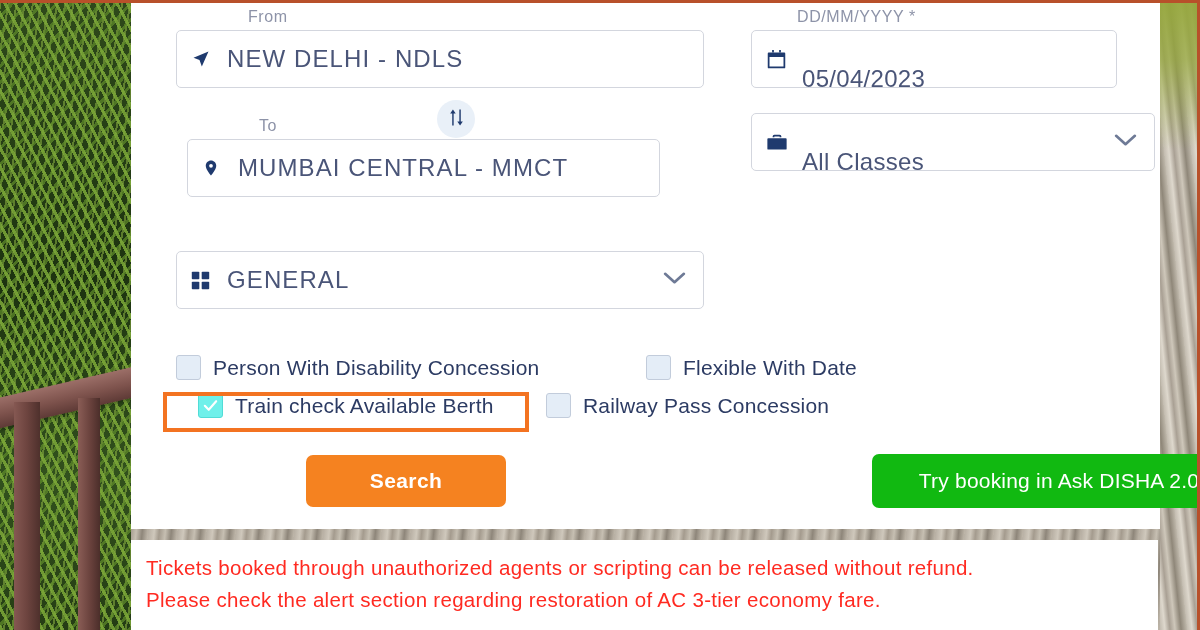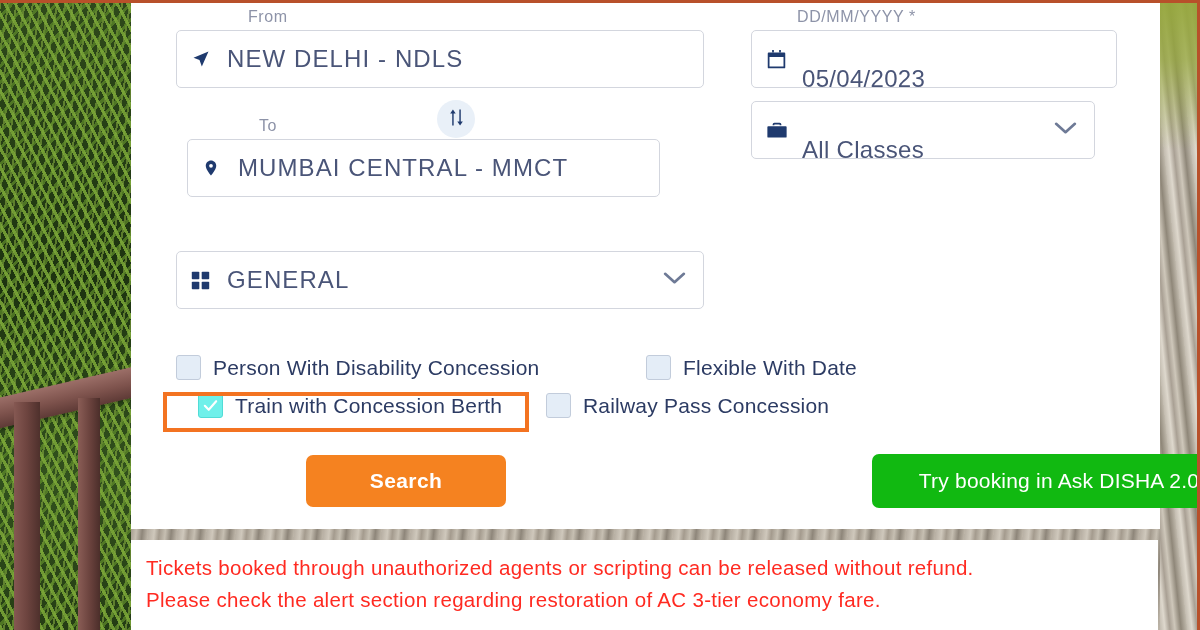--- a/index.html
+++ b/index.html
@@ -138,21 +138,21 @@
     position: absolute;
     right: 16px; top: 50%;
     transform: translateY(-50%);
     color: #6e7a96;
   }
 
   
   .row-from  { position: absolute; left: 45px;  top: 8px;   width: 528px; }
   .row-to    { position: absolute; left: 45px;  top: 117px; width: 484px; padding-left: 11px; }
   .row-date  { position: absolute; left: 620px; top: 8px;   width: 366px; }
-  .row-class { position: absolute; left: 620px; top: 101px; width: 344px; }
+  .row-class { position: absolute; left: 620px; top: 113px; width: 404px; }
   .row-quota { position: absolute; left: 45px;  top: 251px; width: 528px; }
 
   .swap {
     position: absolute;
     left: 306px; top: 100px;
     width: 38px; height: 38px;
     border-radius: 50%;
     background: #e9f0f8;
     display: flex; align-items: center; justify-content: center;
     z-index: 12;
@@ -355,21 +355,21 @@
         <span class="box"></span>
         <span class="lbl">Flexible With Date</span>
       </div>
 
       <div class="cb-item cb-c">
         <span class="box checked">
           <svg width="17" height="17" viewBox="0 0 24 24" fill="none" stroke="#ffffff" stroke-width="3" stroke-linecap="round" stroke-linejoin="round">
             <path d="M4 12.5l5.5 5.5L20 6"></path>
           </svg>
         </span>
-        <span class="lbl">Train with Concession Berth</span>
+        <span class="lbl">Train check Available Berth</span>
       </div>
 
       <div class="cb-item cb-d">
         <span class="box"></span>
         <span class="lbl">Railway Pass Concession</span>
       </div>
 
     </div>
 
     <button class="btn-search">Search</button>

